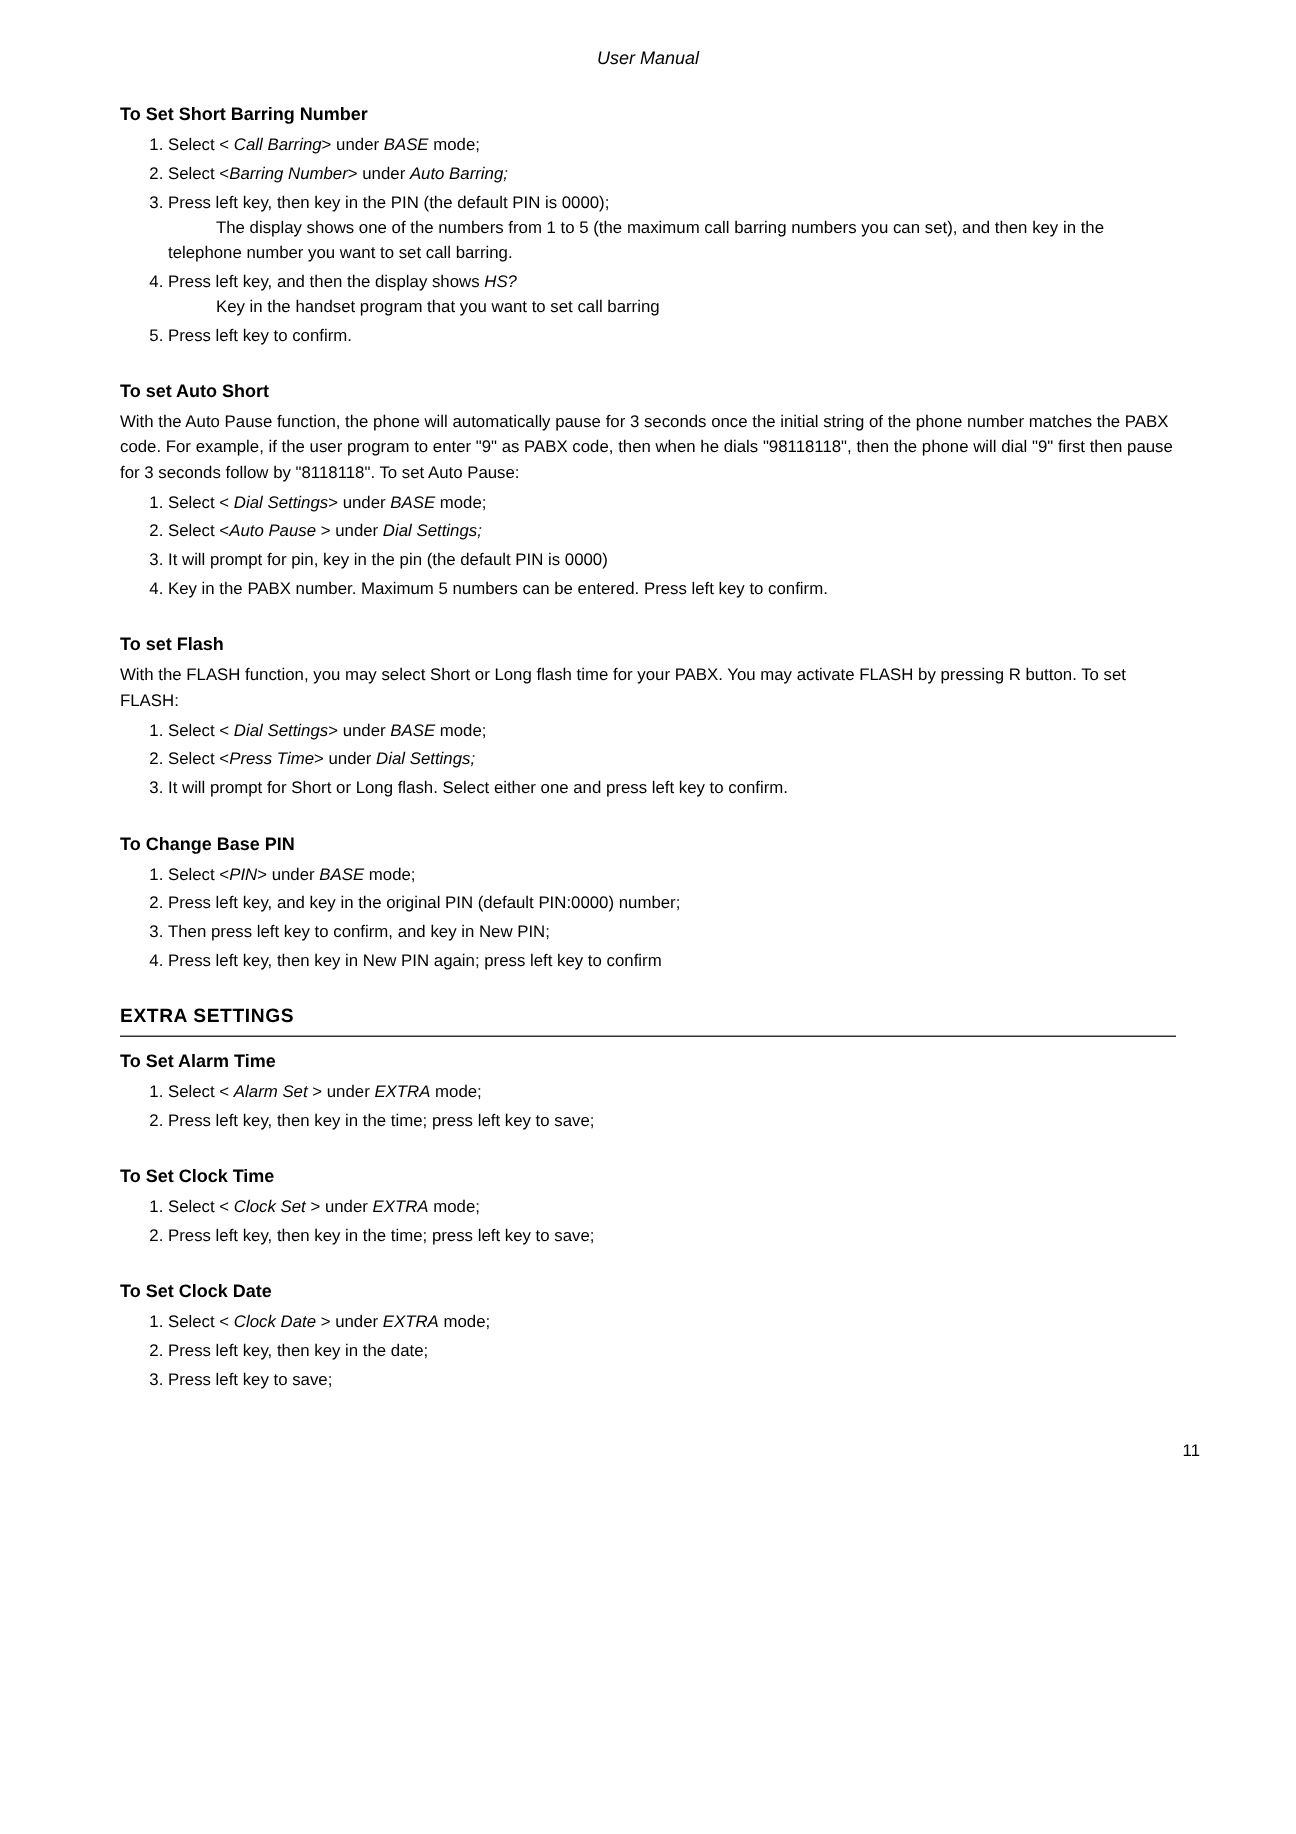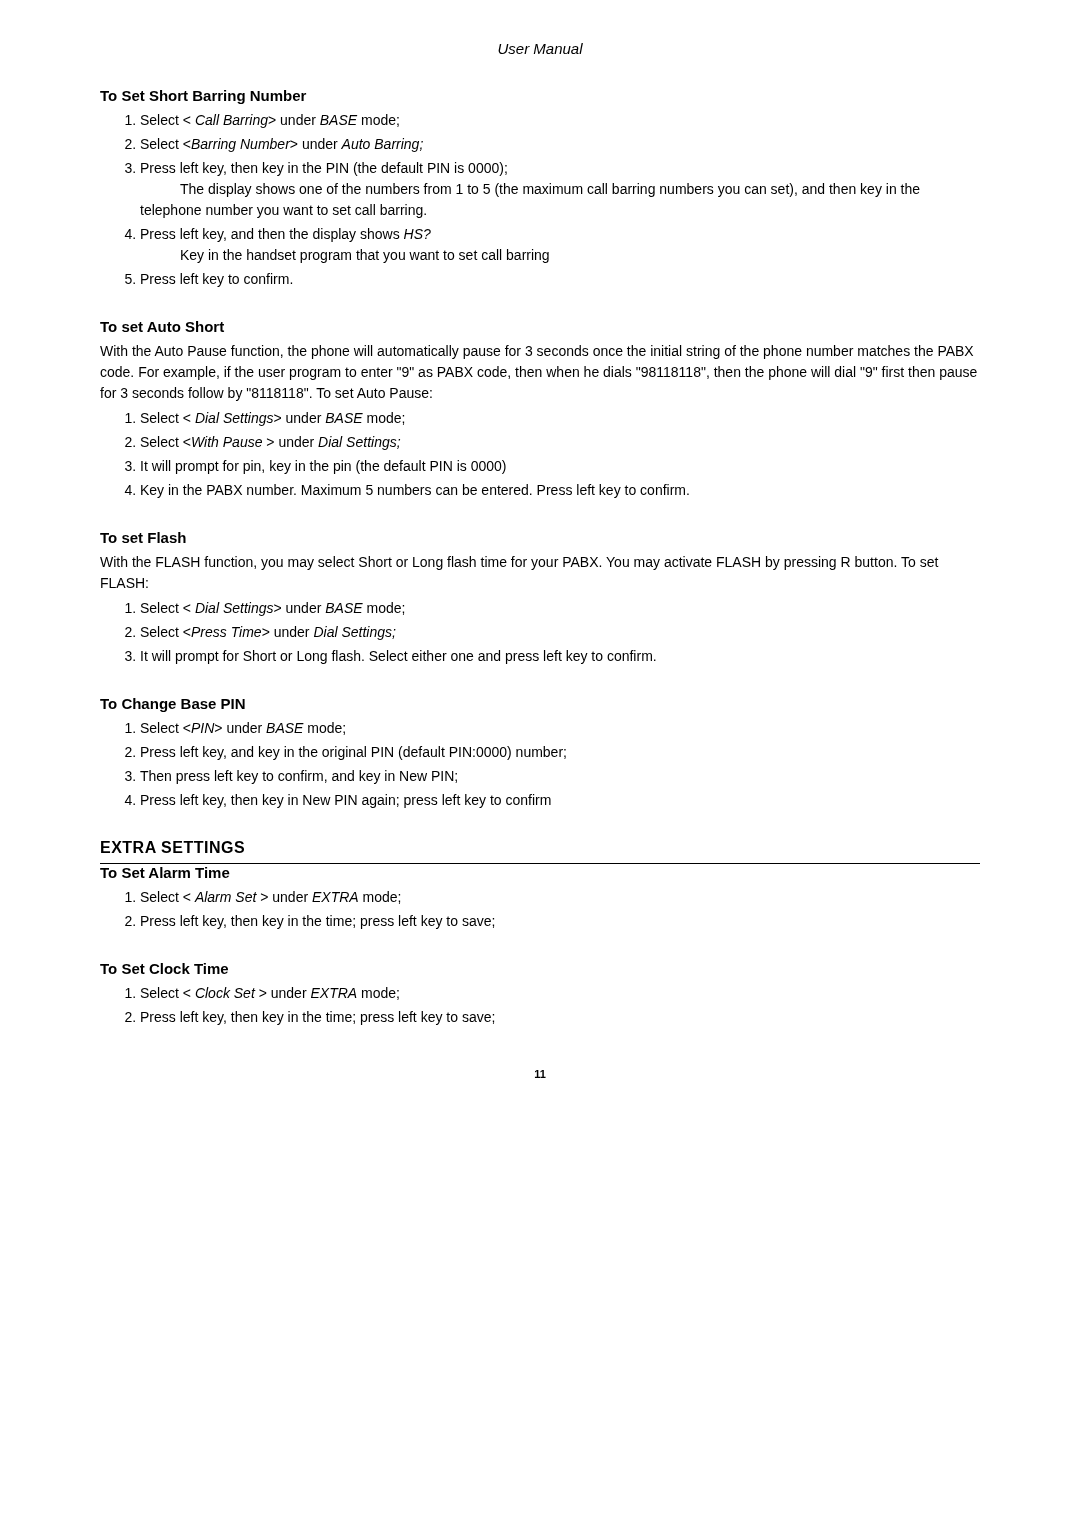--- a/index.html
+++ b/index.html
@@ -75,41 +75,41 @@
       margin-top: 4px;
     }
 
     ol li {
       margin-bottom: 3px;
       line-height: 1.5;
     }
 
     .extra-settings-header {
       margin-top: 10px;
+      margin-bottom: 12px;
     }
 
     .extra-settings-title {
       font-weight: bold;
       font-size: 16px;
       margin-bottom: 6px;
       letter-spacing: 0.5px;
     }
 
     .extra-settings-line {
       height: 1px;
       background: #000;
       width: 100%;
       margin-top: 4px;
     }
 
     .page-number {
-      text-align: center;
+      text-align: right;
       margin-top: 40px;
-      font-size: 11px;
-      font-weight: bold;
+      font-size: 14px;
     }
 
     em {
       font-style: italic;
     }
 
     .indent-line {
       margin-left: 40px;
     }
   </style>
@@ -140,21 +140,21 @@
     </div>
 
 
     <div class="section">
       <div class="section-title">To set Auto Short</div>
       <div class="section-body">
         <p>With the Auto Pause function, the phone will automatically pause for 3 seconds once the initial string of the phone number matches the PABX code. For example, if the user program to enter "9" as PABX code, then when he dials "98118118", then the phone will dial "9" first then pause for 3 seconds follow by "8118118". To set Auto Pause:</p>
       </div>
       <ol>
         <li>Select &lt; <em>Dial Settings</em>&gt; under <em>BASE</em> mode;</li>
-        <li>Select &lt;<em>With Pause</em> &gt; under <em>Dial Settings;</em></li>
+        <li>Select &lt;<em>Auto Pause</em> &gt; under <em>Dial Settings;</em></li>
         <li>It will prompt for pin, key in the pin (the default PIN is 0000)</li>
         <li>Key in the PABX number. Maximum 5 numbers can be entered. Press left key to confirm.</li>
       </ol>
     </div>
 
     <div class="section">
       <div class="section-title">To set Flash</div>
       <div class="section-body">
         <p>With the FLASH function, you may select Short or Long flash time for your PABX. You may activate FLASH by pressing R button. To set FLASH:</p>
       </div>
@@ -189,18 +189,26 @@
     </div>
 
     <div class="section">
       <div class="section-title">To Set Clock Time</div>
       <ol>
         <li>Select &lt; <em>Clock Set</em> &gt; under <em>EXTRA</em> mode;</li>
         <li>Press left key, then key in the time; press left key to save;</li>
       </ol>
     </div>
 
+    <div class="section">
+      <div class="section-title">To Set Clock Date</div>
+      <ol>
+        <li>Select &lt; <em>Clock Date</em> &gt; under <em>EXTRA</em> mode;</li>
+        <li>Press left key, then key in the date;</li>
+        <li>Press left key to save;</li>
+      </ol>
+    </div>
 
   </div>
 
   <div class="page-number">11</div>
 
 </div>
 
 </body></html>

